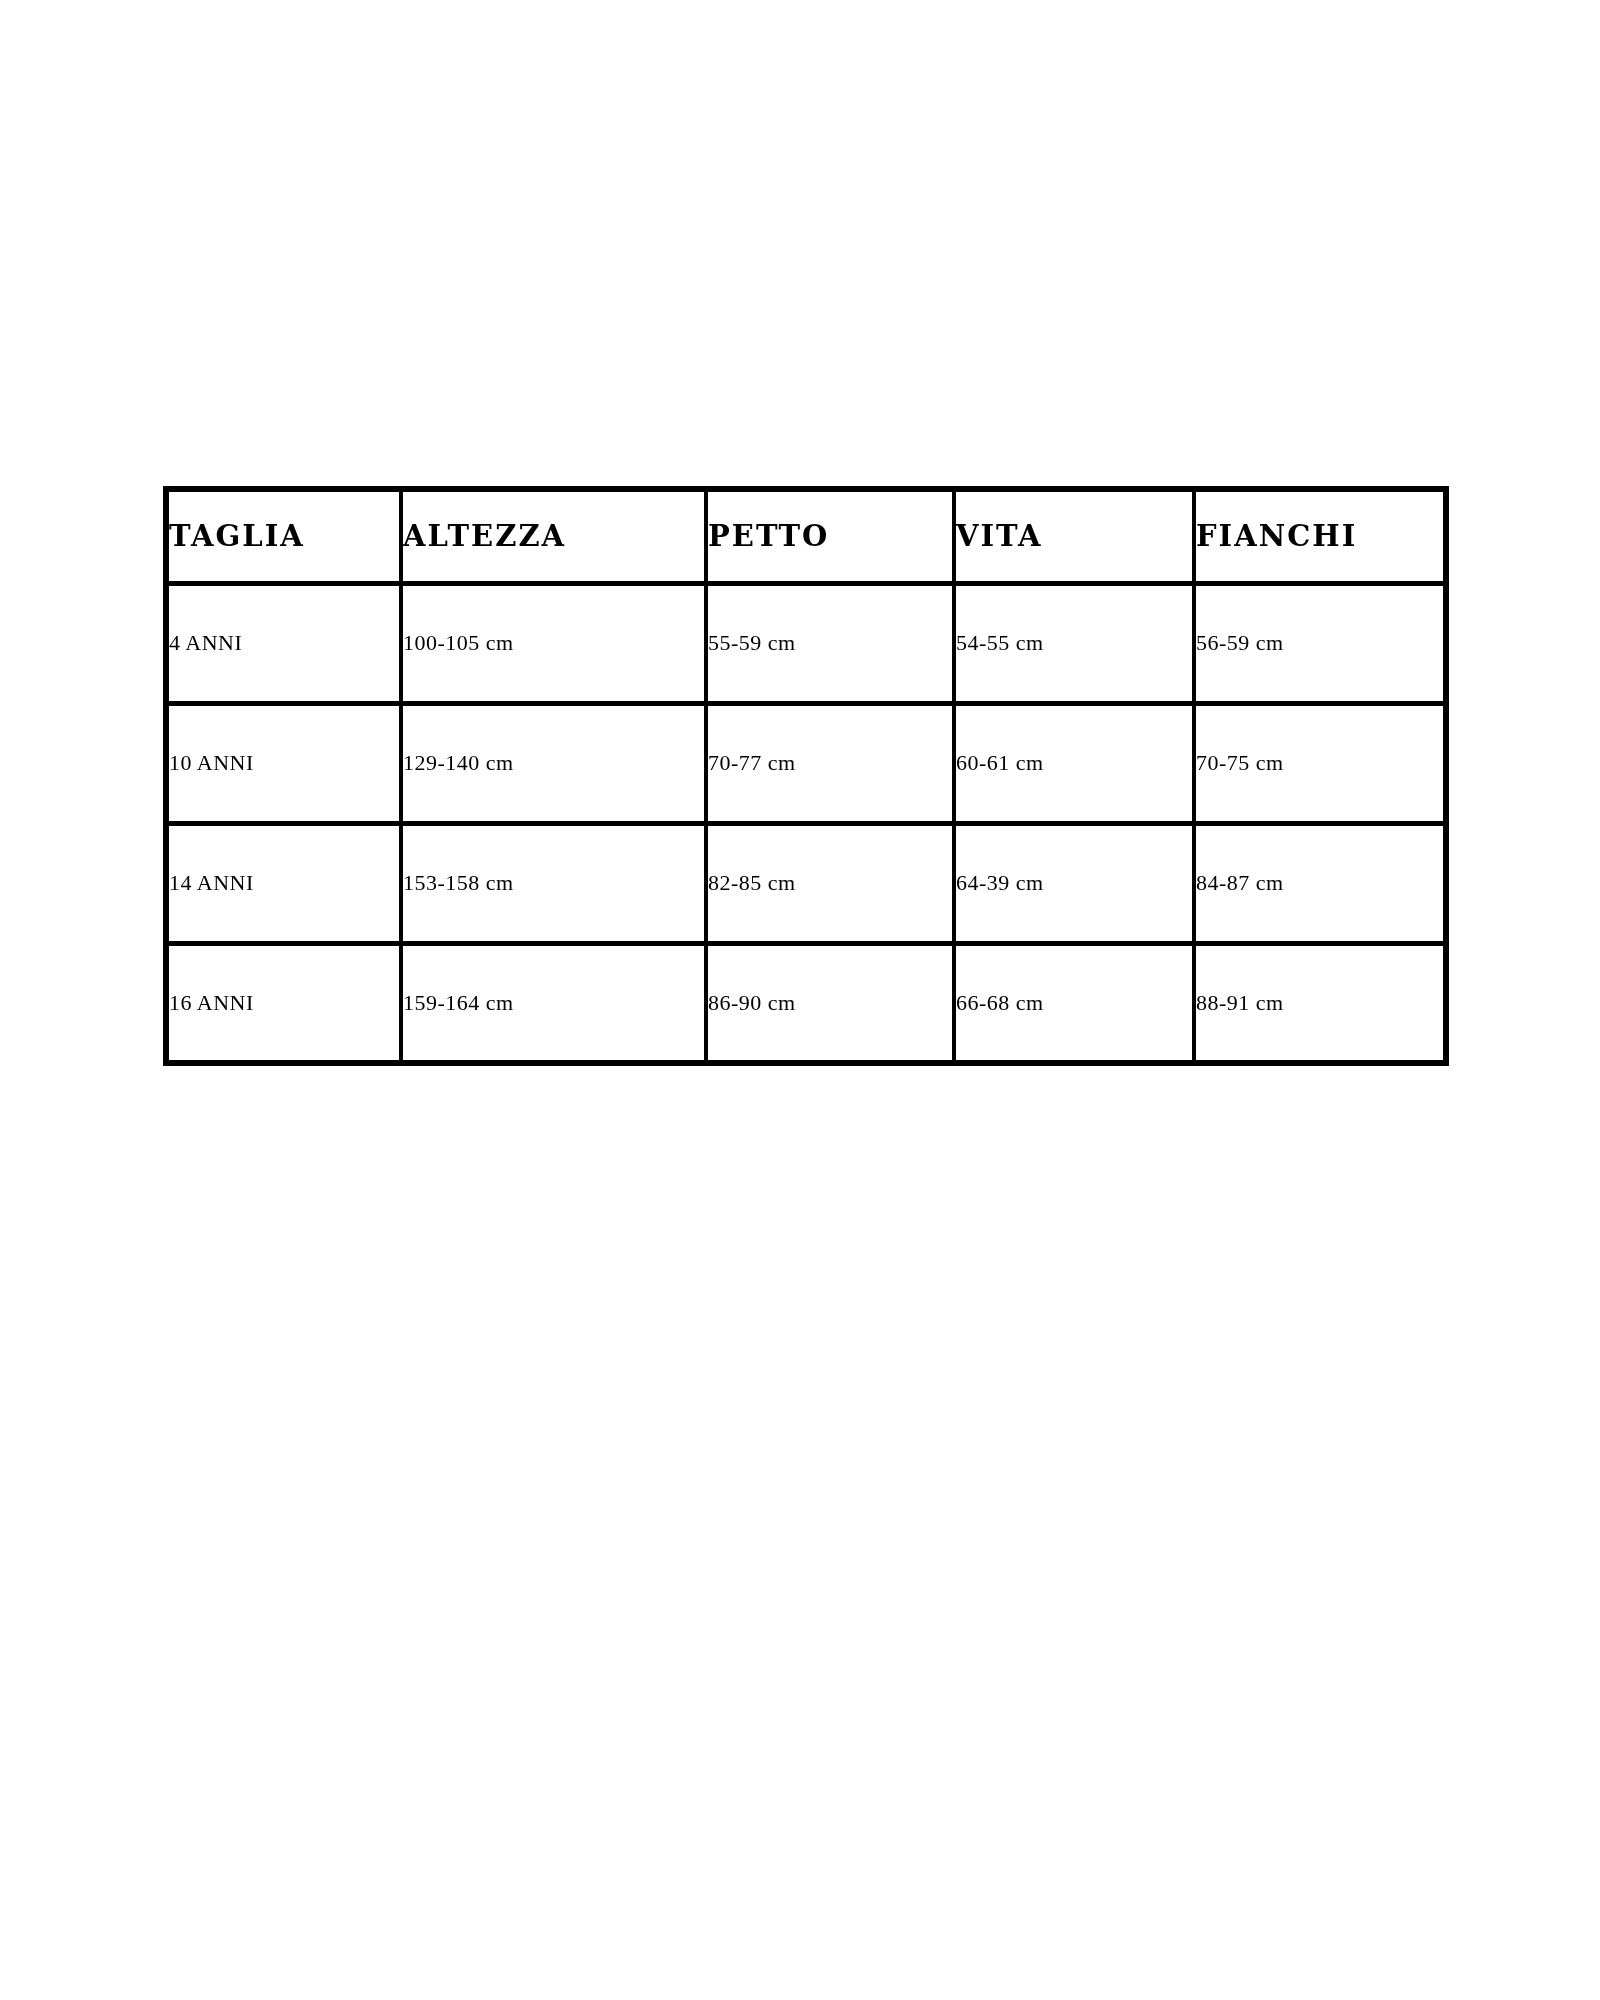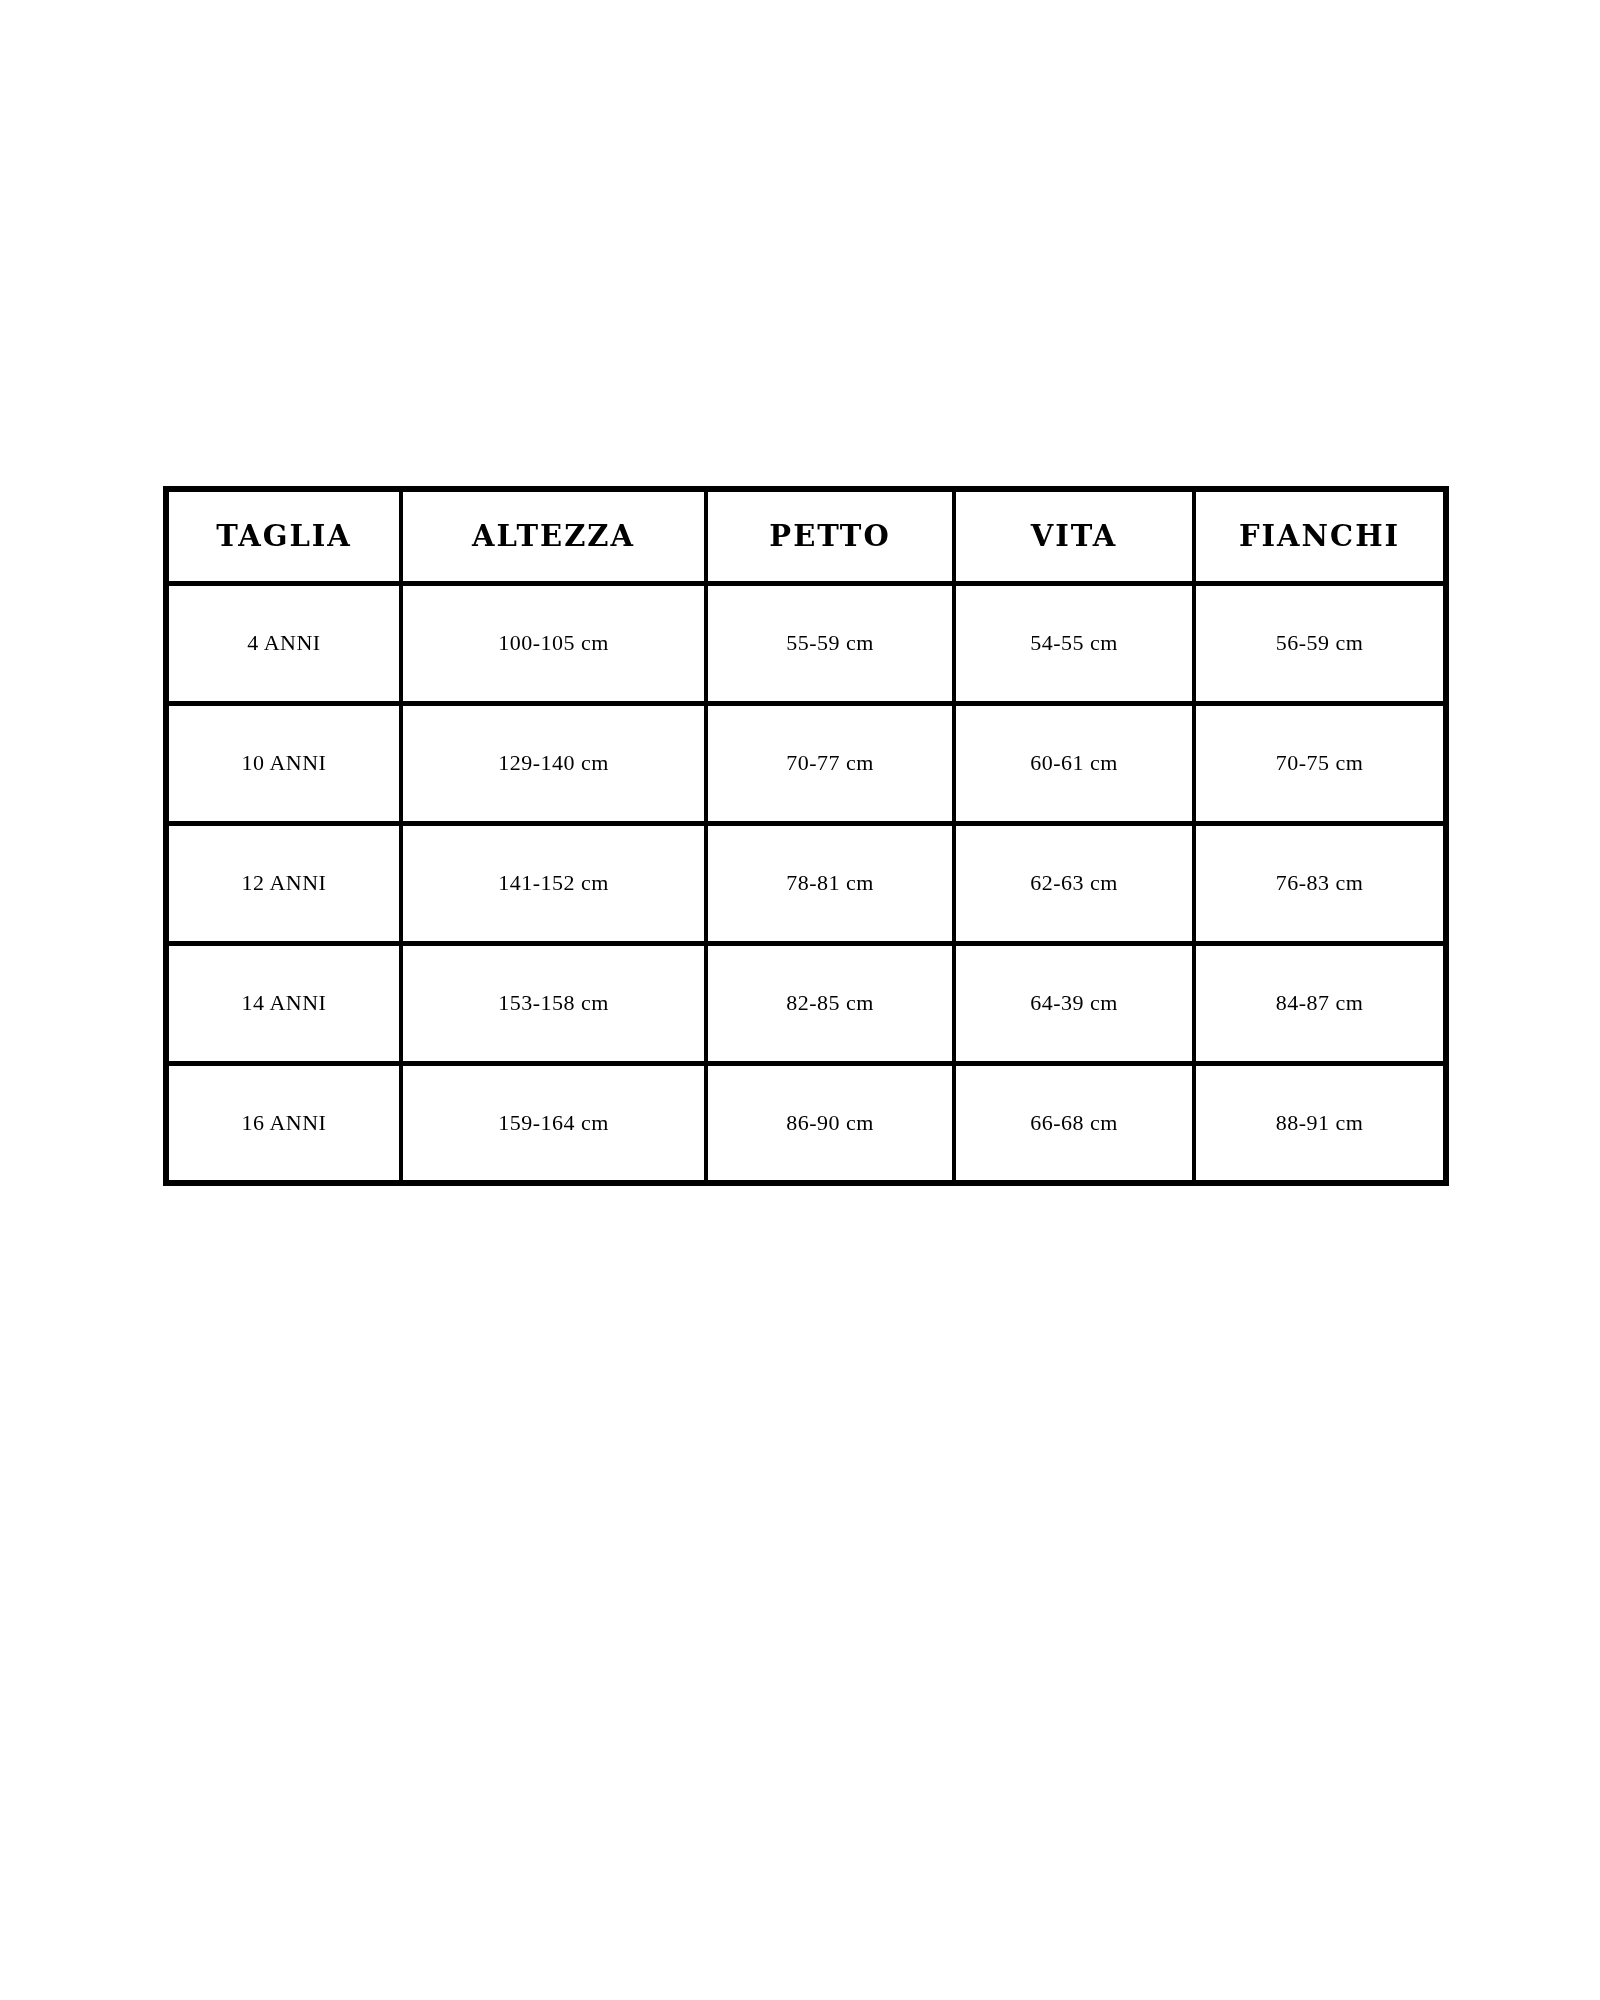--- a/index.html
+++ b/index.html
@@ -21,21 +21,21 @@
     border-collapse: collapse;
     table-layout: fixed;
     border: 6px solid #000000;
     background: #ffffff;
   }
   table.size-chart th,
   table.size-chart td {
     border: 4px solid #000000;
     border-top-width: 5px;
     border-bottom-width: 5px;
-    text-align: center;
+    text-align: left;
     vertical-align: middle;
     background: #ffffff;
     color: #000000;
   }
   table.size-chart thead th {
     height: 94px;
     font-family: "DejaVu Serif", serif;
     font-weight: 700;
     font-size: 29px;
     letter-spacing: 2px;
@@ -84,27 +84,20 @@
         <td>56-59 cm</td>
       </tr>
       <tr>
         <td>10 ANNI</td>
         <td>129-140 cm</td>
         <td>70-77 cm</td>
         <td>60-61 cm</td>
         <td>70-75 cm</td>
       </tr>
       <tr>
-        <td>12 ANNI</td>
-        <td>141-152 cm</td>
-        <td>78-81 cm</td>
-        <td>62-63 cm</td>
-        <td>76-83 cm</td>
-      </tr>
-      <tr>
         <td>14 ANNI</td>
         <td>153-158 cm</td>
         <td>82-85 cm</td>
         <td>64-39 cm</td>
         <td>84-87 cm</td>
       </tr>
       <tr>
         <td>16 ANNI</td>
         <td>159-164 cm</td>
         <td>86-90 cm</td>

